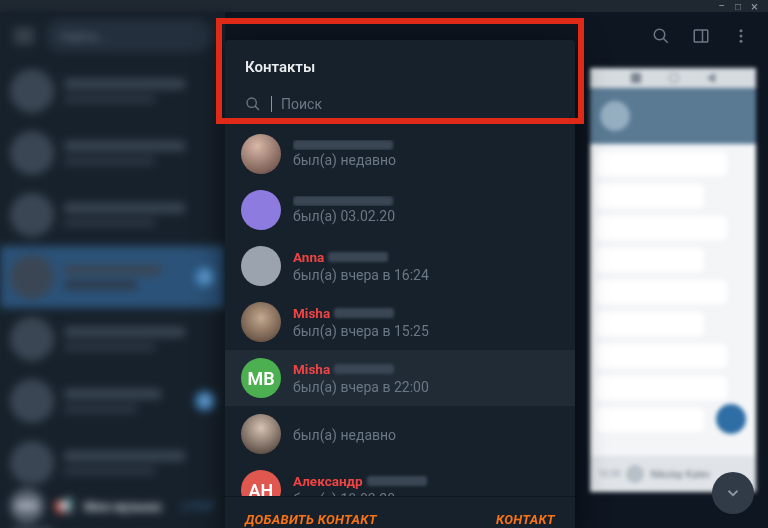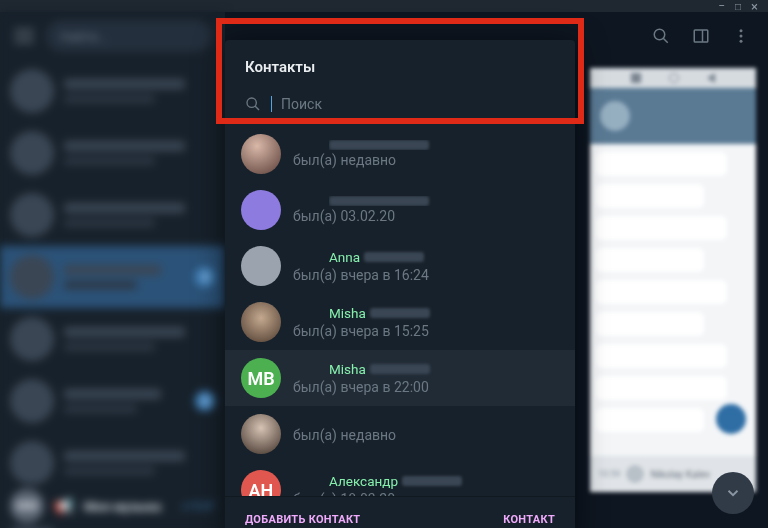--- a/index.html
+++ b/index.html
@@ -60,26 +60,26 @@
 .ov-caret { width: 1px; height: 16px; background: #54a4e0; margin-right: -1px; animation: blink 1s step-end infinite; }
 @keyframes blink { 50% { opacity: 0; } }
 
 .highlight-box { position: absolute; left: 216px; top: 6px; width: 368px; height: 106px; border: 6px solid #e02a18; z-index: 30; pointer-events: none; }
 
 .ov-list { flex: 1; overflow: hidden; }
 .contact { height: 56px; display: flex; align-items: center; gap: 12px; padding: 0 16px; }
 .contact.hov { background: #202b36; }
 .c-av { width: 40px; height: 40px; border-radius: 50%; flex: none; display: flex; align-items: center; justify-content: center; color: #fff; font-weight: 600; font-size: 18px; }
 .c-txt { flex: 1; min-width: 0; }
-.c-name { color: #86efac; font-size: 13.5px; font-weight: 400; white-space: nowrap; overflow: hidden; text-overflow: ellipsis; display:flex; align-items:center; gap:4px;margin-left:36px;}
+.c-name { color: #ef4444; font-size: 13.5px; font-weight: 700; white-space: nowrap; overflow: hidden; text-overflow: ellipsis; display:flex; align-items:center; gap:4px;}
 .c-name .smudge { display:inline-block; height:10px; background: #3a4654; border-radius:3px; filter: blur(1.5px);}
 .c-status { color: #6b7883; font-size: 14px; margin-top: 2px; }
 
 .ov-foot { height: 46px; border-top: 1px solid #101820; display: flex; align-items: center; justify-content: space-between; padding: 0 20px; }
-.ov-btn { color: #f0abfc; font-size: 11px; font-weight: 700; letter-spacing: .3px; cursor: pointer; }
+.ov-btn { color: #f97316; font-size: 13px; font-weight: 700; letter-spacing: .3px; cursor: pointer; font-style: italic; }
 
 
 .bg-photo1 { background: radial-gradient(circle at 40% 30%, #d9b8a8, #5a3e38); }
 .bg-purple { background: #8d7be0; }
 .bg-grey { background: #9aa3ae; }
 .bg-photo2 { background: radial-gradient(circle at 50% 40%, #c4a98f, #4d3a2e); }
 .bg-green { background: #4cb050; }
 .bg-photo3 { background: radial-gradient(circle at 50% 35%, #d6c3b4, #3e3028); }
 .bg-red { background: #e0574f; }
 </style>

